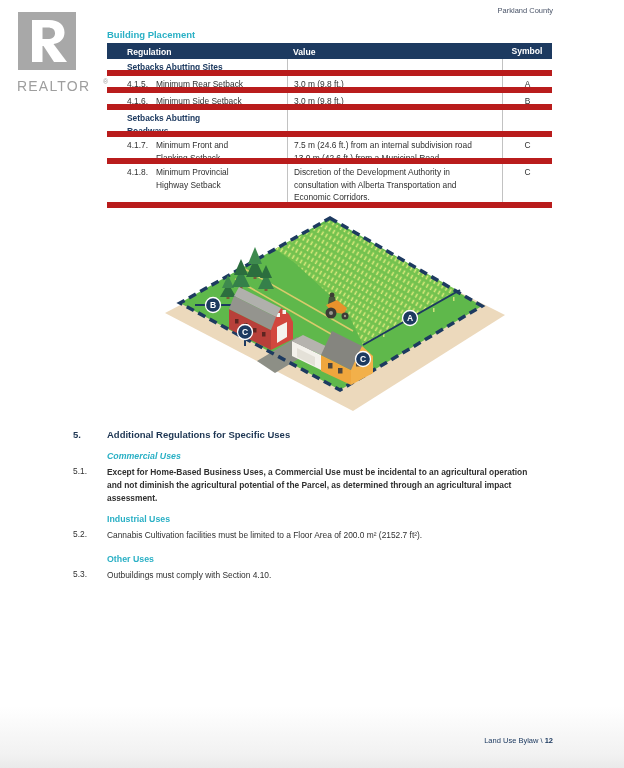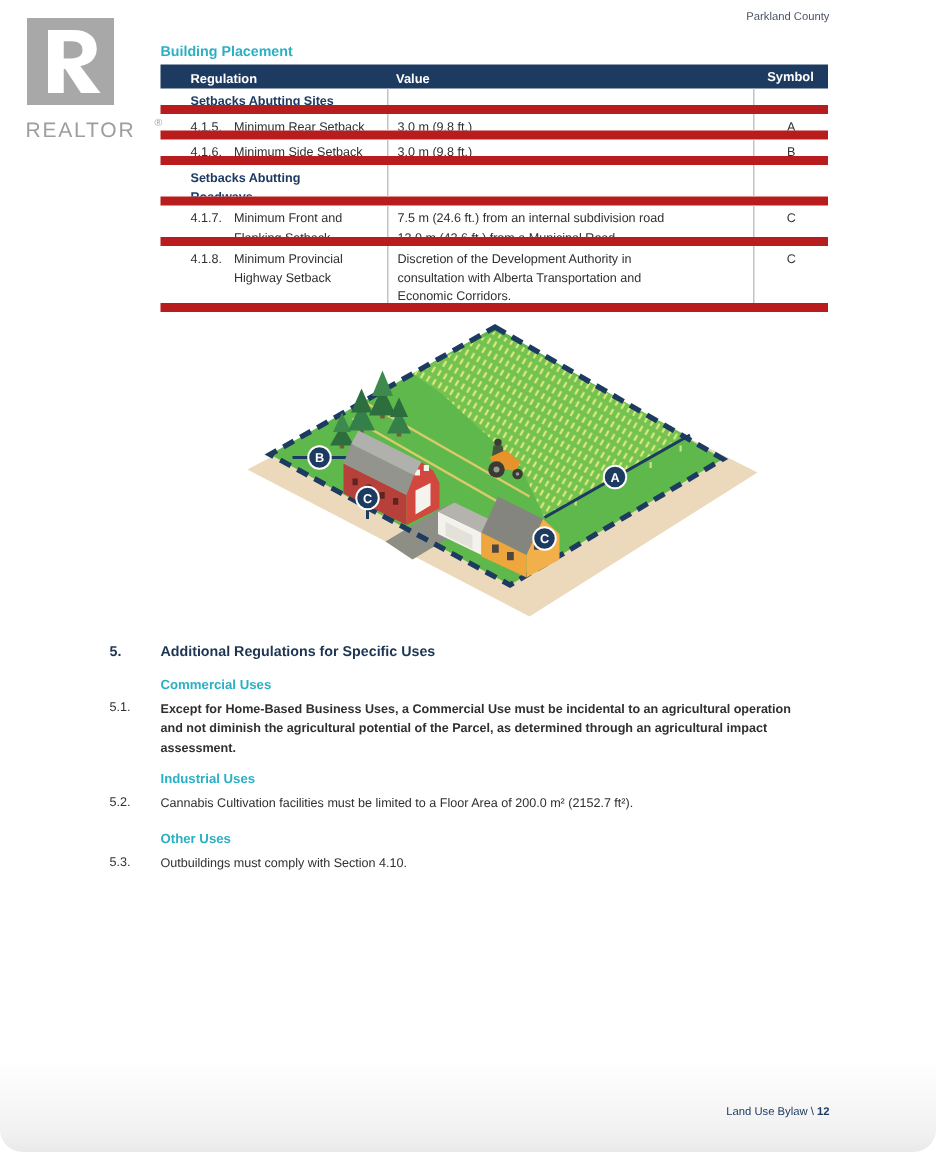--- a/index.html
+++ b/index.html
@@ -1,18 +1,18 @@
 <!DOCTYPE html>
 <html><head>
 <meta charset="utf-8">
 <style>
   html,body{margin:0;padding:0;}
   .page{
     position:relative; width:624px; height:768px; background:#ffffff;
-    font-family:"Liberation Sans", sans-serif; color:#303030; overflow:hidden;border-radius:15px;
+    font-family:"Liberation Sans", sans-serif; color:#303030; overflow:hidden;
   }
   .hdr-right{
     position:absolute; top:6px; right:71px; font-size:7.5px; color:#4a5468;
   }
   
   .watermark{position:absolute; left:16px; top:10px; width:102px; height:90px;}
   
   .bp-title{
     position:absolute; left:107px; top:29px; font-size:9.5px; font-weight:bold; color:#2ab0c5;
   }
@@ -21,21 +21,21 @@
   }
   .bp-row{display:grid; grid-template-columns:151px 244px 50px; box-sizing:border-box;}
   .bp-head{
     background:#1d3a60; color:#ffffff; font-weight:bold; height:16px; font-size:8.6px;
   }
   .bp-head .cell{border-left:none; padding-top:2.5px;}
   .bp-body-row{border-bottom:6px solid #b91c1c;}
   .cell{box-sizing:border-box; padding:2px 4px 0 7px; overflow:hidden;}
   .cell.c1{display:flex; padding-left:20px;}
   .cell.c1 .num{width:29px; flex:none;}
-  .cell.c2{border-left:1px solid #c2c2c2; padding-left:6px; padding-right:24px; white-space:pre-line;}
+  .cell.c2{border-left:1px solid #c2c2c2; padding-left:6px; padding-right:24px; white-space:pre-line;margin-left:29px;}
   .cell.c3{border-left:1px solid #c2c2c2; text-align:center; padding:2px 0 0 0;}
   .bp-head .cell.c2, .bp-head .cell.c3{border-left:none;}
   .bp-head .cell.c3{text-align:center;}
   .section-label{font-weight:bold; color:#1d3a60; white-space:pre-line;}
   .name{white-space:pre-line;}
   .r17{height:17px;} .r27{height:27px;} .r44{height:44px;}
   
   .diagram{position:absolute; left:125px; top:213px;}
   .diagram text{font-family:"Liberation Sans", sans-serif; font-weight:bold;}
   
@@ -238,21 +238,21 @@
         <text x="285" y="108" text-anchor="middle" font-size="8.5" fill="#ffffff">A</text>
         <circle cx="238" cy="146" r="7.5" fill="#1d3a60" stroke="#ffffff" stroke-width="1.3"></circle>
         <text x="238" y="149" text-anchor="middle" font-size="8.5" fill="#ffffff">C</text>
       </g>
     </svg>
   </div>
 
   <div class="s5-num" style="top:429px;">5.</div>
   <div class="s5-title" style="top:429px;">Additional Regulations for Specific Uses</div>
 
-  <div class="teal-h" style="top:451px;">Commercial Uses</div>
+  <div class="teal-h" style="top:451px;font-style:italic;">Commercial Uses</div>
   <div class="item-num" style="top:466px;">5.1.</div>
   <div class="item-text" style="top:466px;font-weight:bold;">Except for Home-Based Business Uses, a Commercial Use must be incidental to an agricultural operation
 and not diminish the agricultural potential of the Parcel, as determined through an agricultural impact
 assessment.</div>
 
   <div class="teal-h" style="top:514px;">Industrial Uses</div>
   <div class="item-num" style="top:529px;">5.2.</div>
   <div class="item-text" style="top:529px;">Cannabis Cultivation facilities must be limited to a Floor Area of 200.0 m² (2152.7 ft²).</div>
 
   <div class="teal-h" style="top:554px;">Other Uses</div>

